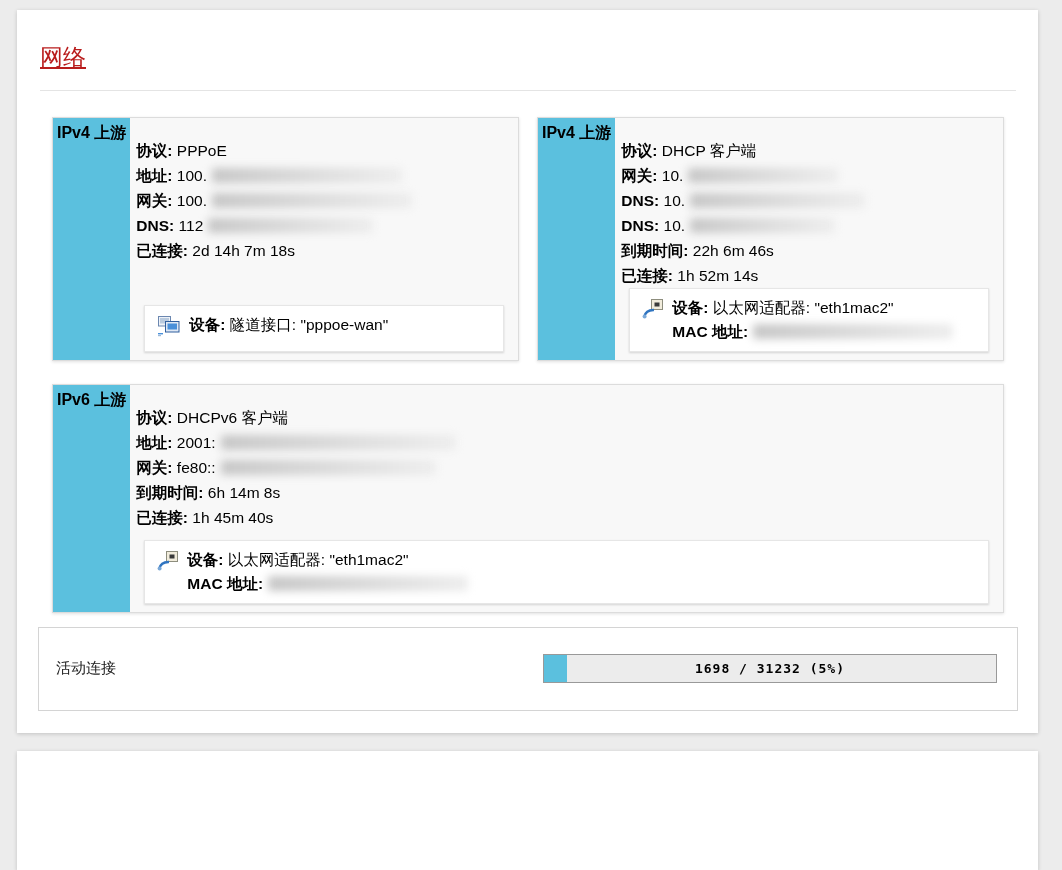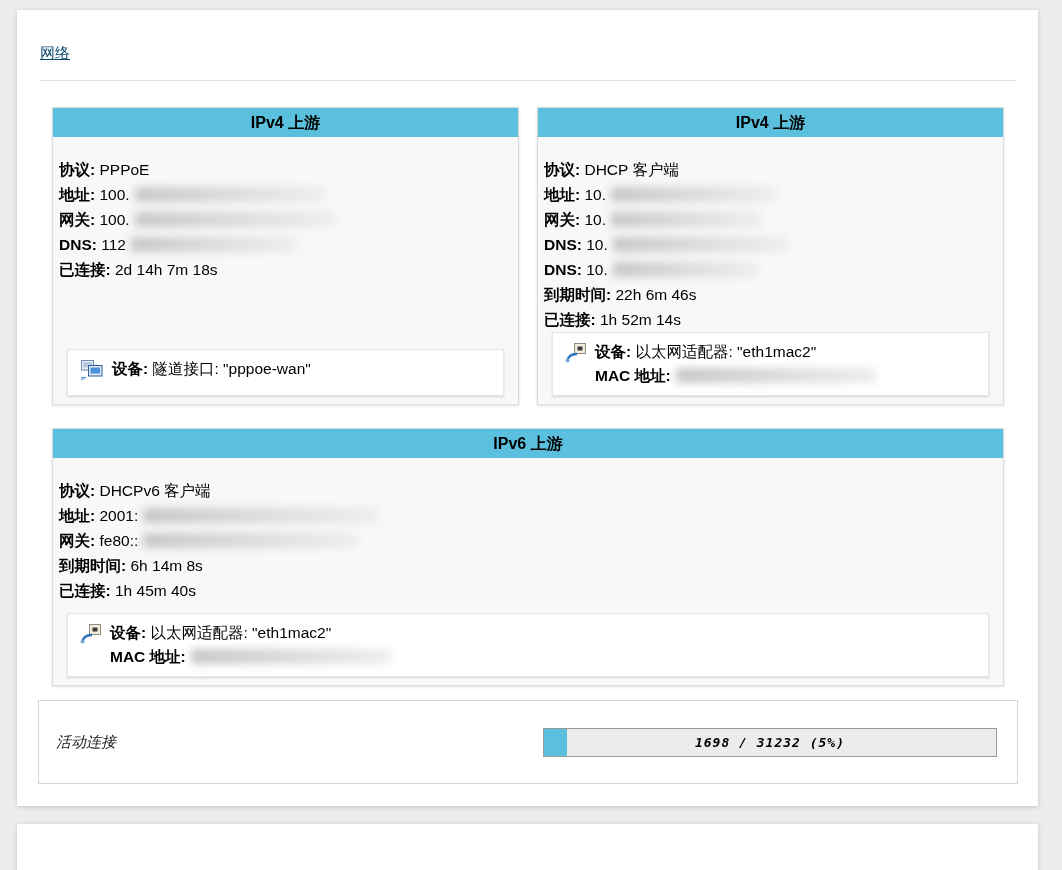--- a/index.html
+++ b/index.html
@@ -10,34 +10,34 @@
     font-family:"Liberation Sans","DejaVu Sans",sans-serif;
     color:#000;
   }
   .panel {
     background:#fff;
     margin:10px 24px 0 17px;
     box-shadow:0 1px 4px rgba(0,0,0,.18);
   }
   .panel-main { padding:20px 20px 22px 21px; }
   .page-title {
-    font-size:15px; font-weight:400; color:#0c4a6e;
+    font-size:23px; font-weight:400; color:#b91c1c;
     margin:14px 0 18px 2px; line-height:1.2;text-decoration:underline;
   }
   .rule {
     border:none; border-top:1px solid #e4e4e4;
     margin:0 2px 26px 2px;
   }
   .cards-row { display:flex; gap:18px; margin:0 14px; align-items:stretch; }
   .card {
     flex:1;
     background:#f8f8f8;
     border:1px solid #dcdcdc;
     box-shadow:0 1px 3px rgba(0,0,0,.12);
-    display:flex; flex-direction:column;
+    display:flex; flex-direction:row;
   }
   .card-single { margin:23px 14px 0 14px; }
   .card-head {
     background:#5bc0de;
     text-align:center; font-weight:700; font-size:16px;
     padding:5px 4px; line-height:19px;
   }
   .card-body {
     flex:1; display:flex; flex-direction:column;
     padding:20px 6px 8px 6px;
@@ -58,21 +58,20 @@
     font-size:15.5px; line-height:24px;
   }
   .devicebox.push { margin-top:auto; }
   .devicebox .icon { flex:0 0 auto; margin:2px 8px 0 2px; }
   .devicebox b { font-weight:700; }
   .connbox {
     border:1px solid #d4d4d4;
     margin-top:14px; height:84px;
     display:flex; align-items:center;
     padding:0 20px 0 17px;
-    font-style:italic;
   }
   .conn-label { flex:1; font-size:15px; color:#222; }
   .pbar {
     position:relative; width:454px; height:29px;
     border:1px solid #999; background:#ececec;
   }
   .pbar-fill { position:absolute; left:0; top:0; bottom:0; background:#5bc0de; }
   .pbar-text {
     position:absolute; left:0; right:0; top:0; bottom:0;
     display:flex; align-items:center; justify-content:center;
@@ -113,21 +112,20 @@
             <b>设备:</b><span> 隧道接口: "pppoe-wan"</span>
           </div>
         </div>
       </div>
     </div>
 
     <div class="card">
       <div class="card-head">IPv4 上游</div>
       <div class="card-body">
         <div class="row"><b>协议:</b><span> DHCP 客户端</span></div>
-        <div class="row"><b>地址:</b><span> 10.</span><span class="blur" style="width:165px"></span></div>
         <div class="row"><b>网关:</b><span> 10.</span><span class="blur" style="width:150px"></span></div>
         <div class="row"><b>DNS:</b><span> 10.</span><span class="blur" style="width:175px"></span></div>
         <div class="row"><b>DNS:</b><span> 10.</span><span class="blur" style="width:145px"></span></div>
         <div class="row"><b>到期时间:</b><span> 22h 6m 46s</span></div>
         <div class="row"><b>已连接:</b><span> 1h 52m 14s</span></div>
         <div class="devicebox push">
           <span class="icon">
             <svg width="22" height="22" viewBox="0 0 22 22">
               <rect x="9.5" y="1.5" width="11" height="10" fill="#f1ecdc" stroke="#8d8d7d"></rect>
               <rect x="12.5" y="4.5" width="5" height="4" fill="#3a3a3a"></rect>

